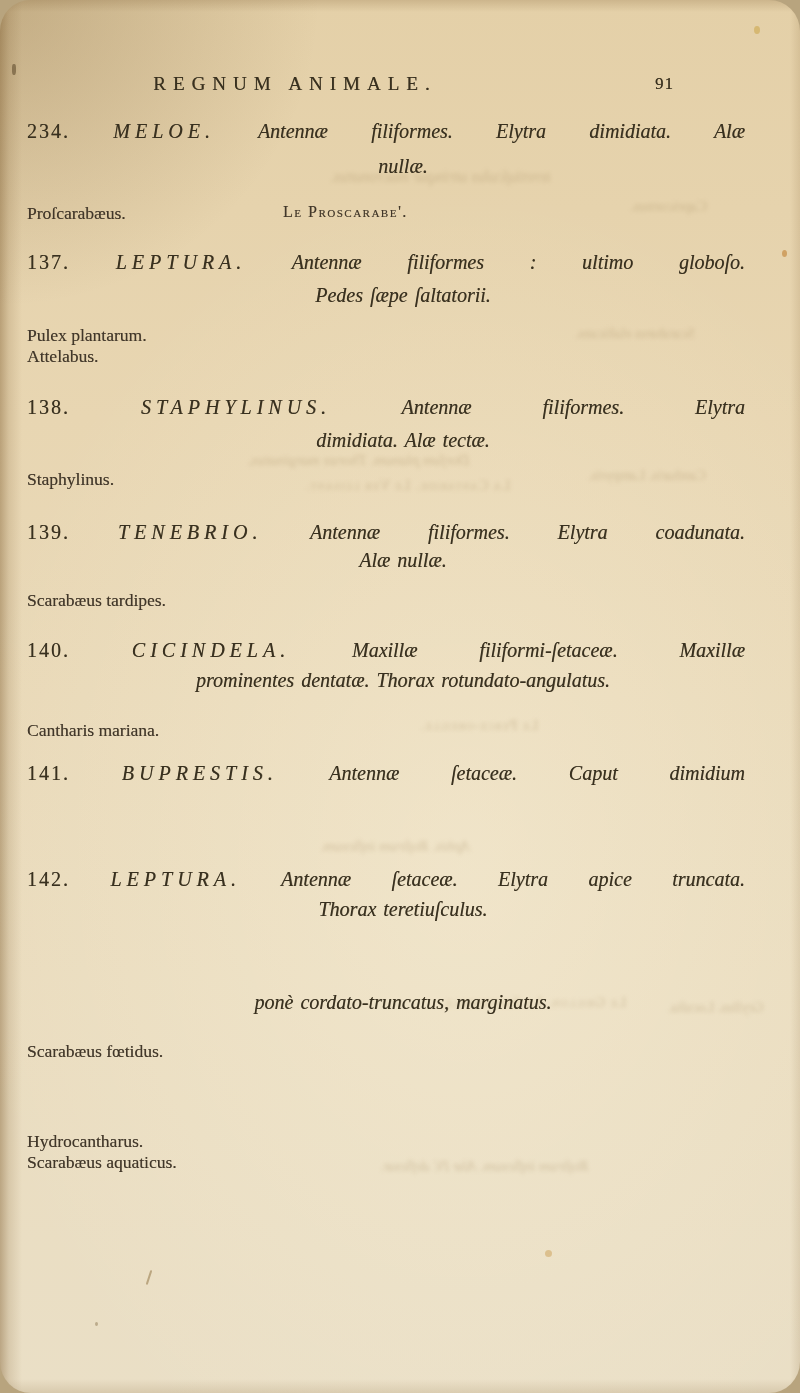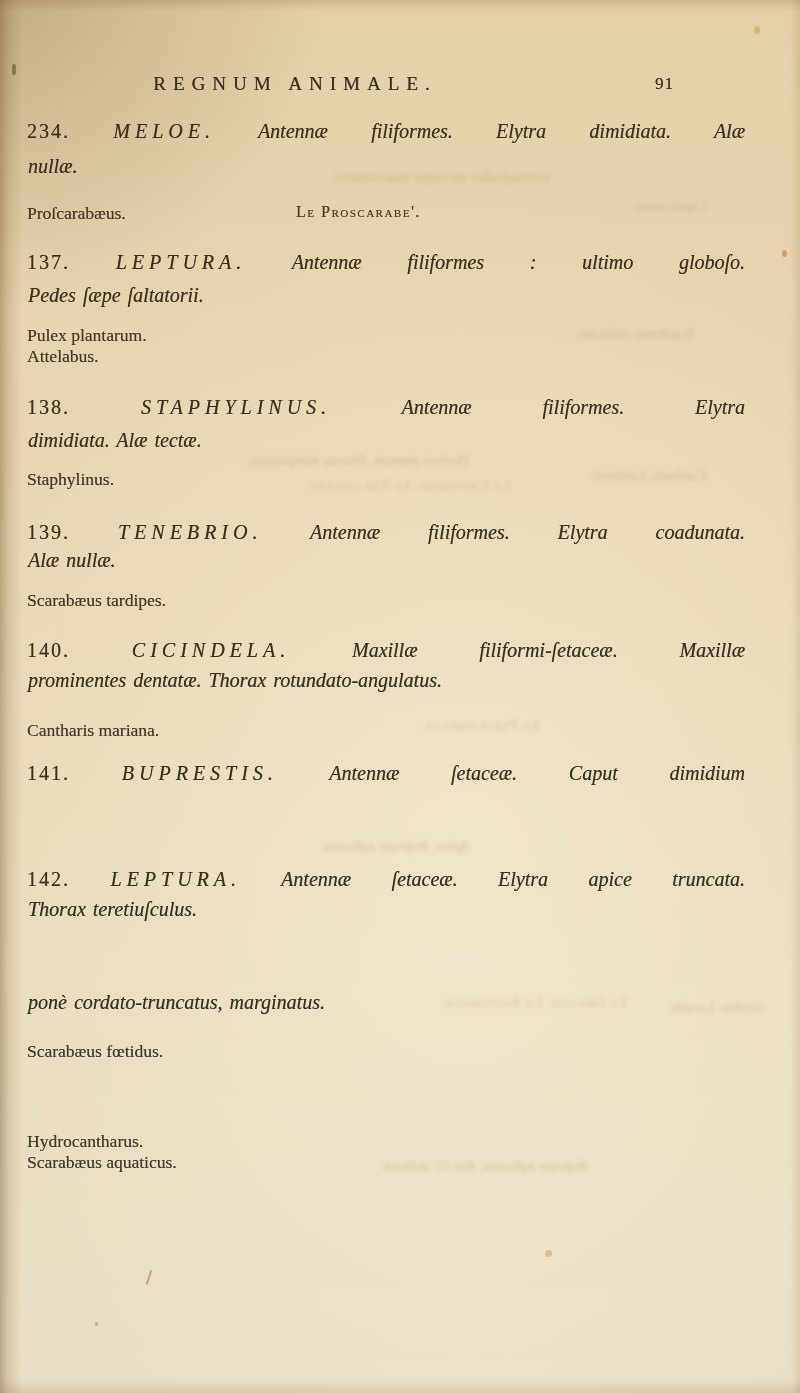--- a/index.html
+++ b/index.html
@@ -11,33 +11,34 @@
   .paper{
     position:absolute;top:0;left:0;width:800px;height:1393px;
     background:
       radial-gradient(90% 70% at 58% 62%, rgba(255,250,232,.30), rgba(255,250,232,0) 70%),
       radial-gradient(40% 22% at 0% 0%, rgba(110,80,38,.28), rgba(110,80,38,0) 100%),
       linear-gradient(90deg, rgba(122,88,42,.42) 0px, rgba(122,88,42,.16) 9px, rgba(122,88,42,0) 22px),
       linear-gradient(180deg, rgba(122,88,42,.22) 0px, rgba(122,88,42,0) 12px),
       linear-gradient(270deg, rgba(122,88,42,.14) 0px, rgba(122,88,42,0) 10px),
       linear-gradient(0deg, rgba(122,88,42,.16) 0px, rgba(122,88,42,0) 14px),
       linear-gradient(180deg, #e4d0a8 0%, #e8d6b2 30%, #eadcbe 70%, #eadfc6 100%);
+    border-radius: 31px;
   }
   .line{position:absolute;color:#38301f;}
   
   .entry-l1{
     left:27px;width:718px;
     font-style:italic;font-size:20px;line-height:26px;
     text-align:justify;text-align-last:justify;
     word-spacing:2px;
     text-shadow:.3px .3px .5px rgba(52,42,24,.55);
   }
   .entry-l1.centered{text-align:center;text-align-last:center;}
   .entry-l2{
-    left:28px;width:718px;
+    left:44px;width:718px;text-align:center;
     font-style:italic;font-size:20px;line-height:26px;
     word-spacing:2px;
     text-shadow:.3px .3px .5px rgba(52,42,24,.55);
   }
   .num{font-style:normal;letter-spacing:2px;}
   .genus{letter-spacing:5px;}
   
   .header-title{
     left:145px;width:300px;text-align:center;
     font-size:19px;letter-spacing:7px;
@@ -45,21 +46,21 @@
   }
   .page-num{left:655px;width:44px;font-size:17px;letter-spacing:1px;
     text-shadow:.3px .3px .4px rgba(52,42,24,.6);}
   
   .syn{
     left:27px;font-size:17.5px;line-height:21px;color:#41372a;
     text-shadow:.25px .25px .4px rgba(60,48,30,.5);
   }
   
   .vern{
-    left:296px;font-size:16px;font-variant:small-caps;letter-spacing:1.5px;
+    left:283px;font-size:16px;font-variant:small-caps;letter-spacing:1.5px;
     color:#41372a;text-shadow:.25px .25px .4px rgba(60,48,30,.5);
   }
   
   .bt{
     position:absolute;transform:scaleX(-1);filter:blur(2px);opacity:.38;
     color:#a58c62;font-style:italic;white-space:nowrap;pointer-events:none;
   }
   .bt.sc{font-variant:small-caps;font-style:normal;letter-spacing:1px;}
   .bt1{top:168px;left:330px;font-size:16px;}
   .bt2{top:198px;left:630px;font-size:15px;font-style:normal;}

